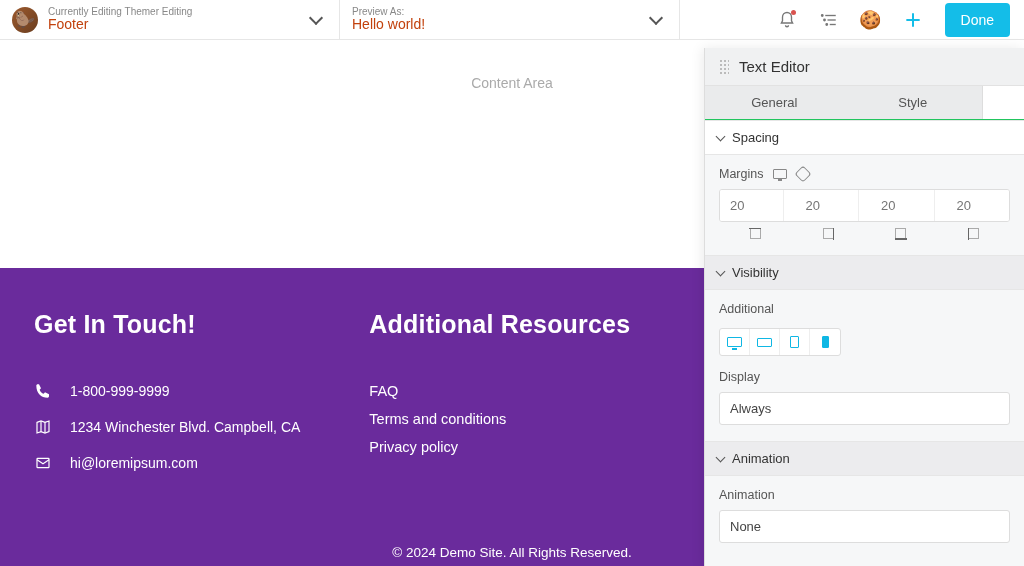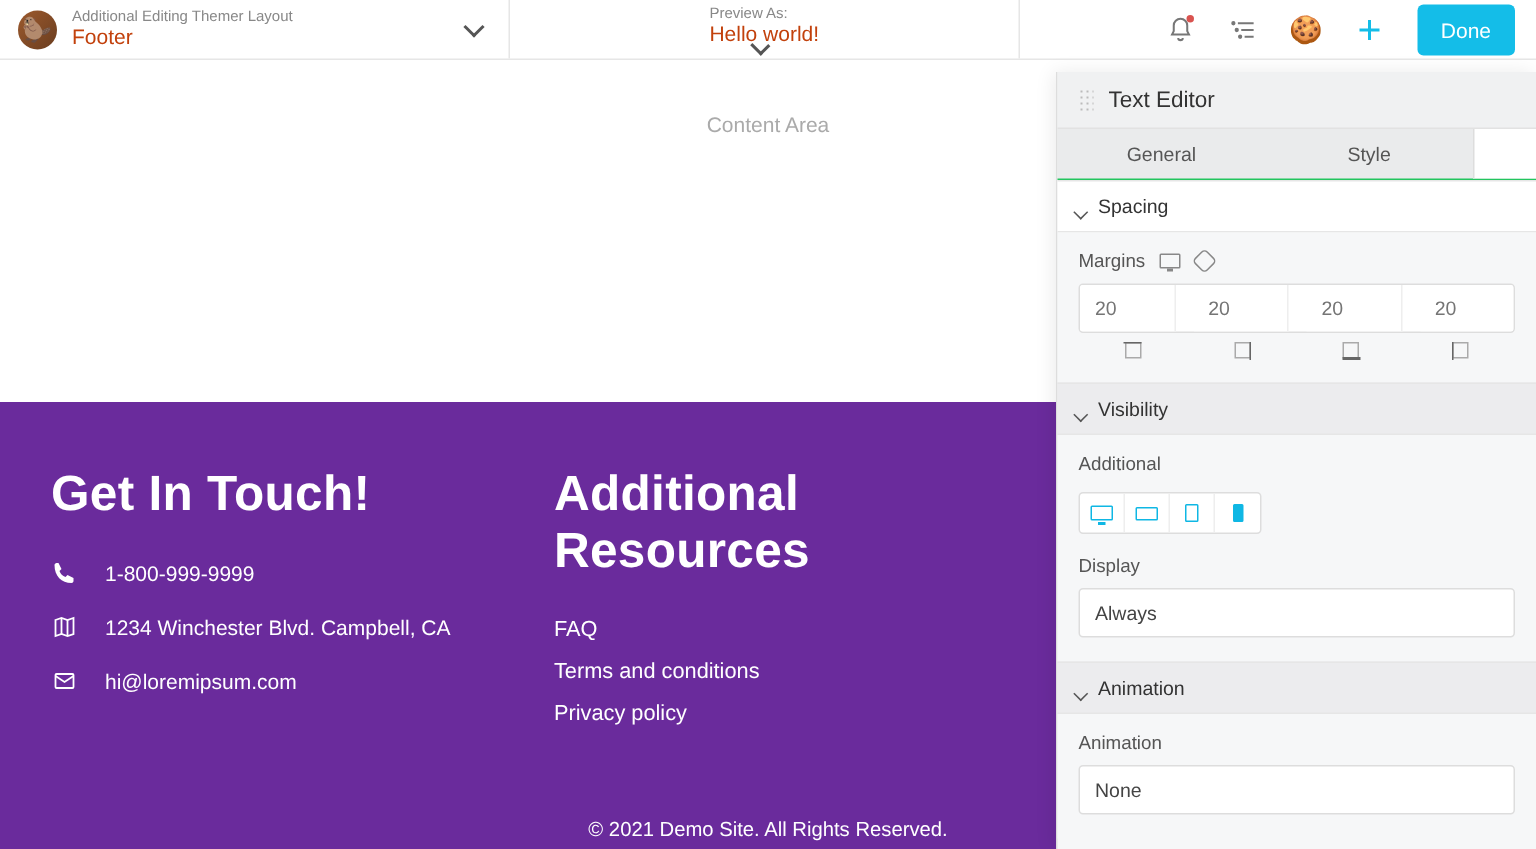--- a/index.html
+++ b/index.html
@@ -7,55 +7,55 @@
 
   
   .top-bar { display: flex; align-items: stretch; height: 40px; border-bottom: 1px solid #e6e6e6; background: #fff; position: relative; z-index: 2; }
   .top-left { width: 340px; display: flex; align-items: center; gap: 10px; padding: 4px 12px; border-right: 1px solid #e6e6e6; position: relative; }
   .logo { width: 26px; height: 26px; border-radius: 50%; background: linear-gradient(135deg,#9c5a2e,#6a3d1f); display: flex; align-items: center; justify-content: center; font-size: 16px; }
   .top-left-text { flex: 1; line-height: 1.1; }
   .top-left-label { font-size: 10px; color: #888; }
   .top-left-value { font-size: 14px; color: #c2410c; font-weight: 400; }
   .chevron { width: 10px; height: 10px; border-right: 2px solid #555; border-bottom: 2px solid #555; transform: rotate(45deg); margin-right: 6px; margin-top: -4px; }
 
-  .top-preview { width: 340px; display: flex; align-items: center; padding: 4px 12px; border-right: 1px solid #e6e6e6; position: relative; flex-direction: column; }
+  .top-preview { width: 340px; display: flex; align-items: center; padding: 4px 12px; border-right: 1px solid #e6e6e6; position: relative; }
   .top-preview-text { flex: 1; line-height: 1.1; }
 
   .top-right { flex: 1; display: flex; align-items: center; justify-content: flex-end; gap: 22px; padding: 0 14px; }
   .top-icon { width: 20px; height: 20px; display: flex; align-items: center; justify-content: center; color: #666; position: relative; cursor: pointer; }
   .bell-dot { position: absolute; top: 0; right: 1px; width: 5px; height: 5px; border-radius: 50%; background: #d9534f; }
   .plus-icon { color: #0fb7e4; font-size: 22px; font-weight: 300; }
   .done-btn { background: #14bde8; color: #fff; border: none; border-radius: 4px; padding: 9px 16px; font-size: 14px; font-weight: 500; cursor: pointer; }
 
   
   .content-back { position: absolute; inset: 40px 0 0 0; background: #fff; }
   .content-area-label { text-align: center; color: #aaa; font-size: 14px; margin-top: 35px; }
 
   
   .footer-preview { position: absolute; left: 0; right: 0; bottom: 0; height: 298px; background: #6a2b9c; color: #fff; padding: 42px 34px 0 34px; }
   .footer-cols { display: flex; gap: 50px; }
   .footer-col { flex: 1; }
-  .footer-h { font-size: 33px; font-weight: 600; margin-bottom: 26px; letter-spacing: 0.2px; }
+  .footer-h { font-size: 25px; font-weight: 600; margin-bottom: 44px; letter-spacing: 0.2px; }
   .contact-row { display: flex; align-items: center; gap: 18px; font-size: 14px; margin-bottom: 20px; }
   .contact-icon { width: 18px; display: flex; justify-content: center; }
   .res-link { display: block; font-size: 14.5px; margin-bottom: 12px; }
   .about-p { font-size: 14px; line-height: 1.5; }
   .copyright { text-align: center; font-size: 13.5px; position: absolute; bottom: 6px; left: 0; right: 0; color: #fff; }
 
   
   .panel { position: absolute; top: 48px; right: 0; width: 320px; bottom: 0; background: #f6f7f8; border-left: 1px solid #ddd; box-shadow: -2px 0 12px rgba(0,0,0,.08); display: flex; flex-direction: column; font-size: 13px; color: #444; z-index: 5; }
   .panel-header { display: flex; align-items: center; gap: 10px; padding: 10px 14px; background: #f0f1f2; border-bottom: 1px solid #e2e2e2; }
   .drag-handle { display: inline-block; width: 10px; height: 16px; background-image: radial-gradient(#bbb 1px, transparent 1px); background-size: 4px 4px; }
   .panel-title { font-size: 15px; color: #333; }
 
   .tabs { display: flex; background: #eaebec; border-bottom: 1px solid #22c55e; }
   .tab { flex: 1; text-align: center; padding: 9px 0; font-size: 13px; color: #555; cursor: pointer; }
   .tab.blank { flex: 0 0 42px; background: #fff; border-left: 1px solid #ddd; }
 
-  .section-head { display: flex; align-items: flex-end; gap: 8px; padding: 9px 12px; background: #fff; border-top: 1px solid #e6e6e6; border-bottom: 1px solid #e6e6e6; font-size: 13px; color: #333; cursor: pointer; }
+  .section-head { display: flex; align-items: center; gap: 8px; padding: 9px 12px; background: #fff; border-top: 1px solid #e6e6e6; border-bottom: 1px solid #e6e6e6; font-size: 13px; color: #333; cursor: pointer; }
   .section-head.shaded { background: #ececee; }
   .sec-caret { width: 7px; height: 7px; border-right: 1.5px solid #555; border-bottom: 1.5px solid #555; transform: rotate(45deg); margin-top: -3px; }
 
   .section-body { padding: 12px 14px 16px 14px; background: #f6f7f8; }
   .field-label-row { display: flex; align-items: center; gap: 10px; font-size: 12.5px; color: #555; margin-bottom: 8px; }
   .mini-icon { width: 14px; height: 10px; border: 1.4px solid #888; border-radius: 1px; position: relative; }
   .mini-icon.screen::after { content: ""; position: absolute; left: 4px; right: 4px; bottom: -3px; height: 2px; background: #888; }
   .link-ic { width: 12px; height: 12px; border: 1.4px solid #888; border-radius: 3px; transform: rotate(45deg); }
 
   .margin-inputs { display: flex; gap: 12px; border: 1px solid #ddd; border-radius: 3px; overflow: hidden; background: #fff; }
@@ -83,21 +83,21 @@
 
   svg { display: block; }
 </style>
 </head>
 <body>
 
 <div class="top-bar">
   <div class="top-left">
     <div class="logo">🦫</div>
     <div class="top-left-text">
-      <div class="top-left-label">Additional Editing Themer Layout</div>
+      <div class="top-left-label">Currently Editing Themer Editing</div>
       <div class="top-left-value">Footer</div>
     </div>
     <div class="chevron"></div>
   </div>
 
   <div class="top-preview">
     <div class="top-preview-text">
       <div class="top-left-label">Preview As:</div>
       <div class="top-left-value">Hello world!</div>
     </div>
@@ -174,21 +174,21 @@
         <span class="res-link">FAQ</span>
         <span class="res-link">Terms and conditions</span>
         <span class="res-link">Privacy policy</span>
       </div>
 
       <div class="footer-col">
         <div class="footer-h">About</div>
         <div class="about-p">Lorem ipsum dolor sit amet, consectetur adipiscing elit. Nullam in dui mauris. Vivamus tincidunt nunc nibh. Integer nec diam vitae massa volutpat.</div>
       </div>
     </div>
-    <div class="copyright">© 2021 Demo Site. All Rights Reserved.</div>
+    <div class="copyright">© 2024 Demo Site. All Rights Reserved.</div>
   </div>
 </div>
 
 <div class="panel">
   <div class="panel-header">
     <span class="drag-handle"></span>
     <span class="panel-title">Text Editor</span>
   </div>
 
   <div class="tabs">

